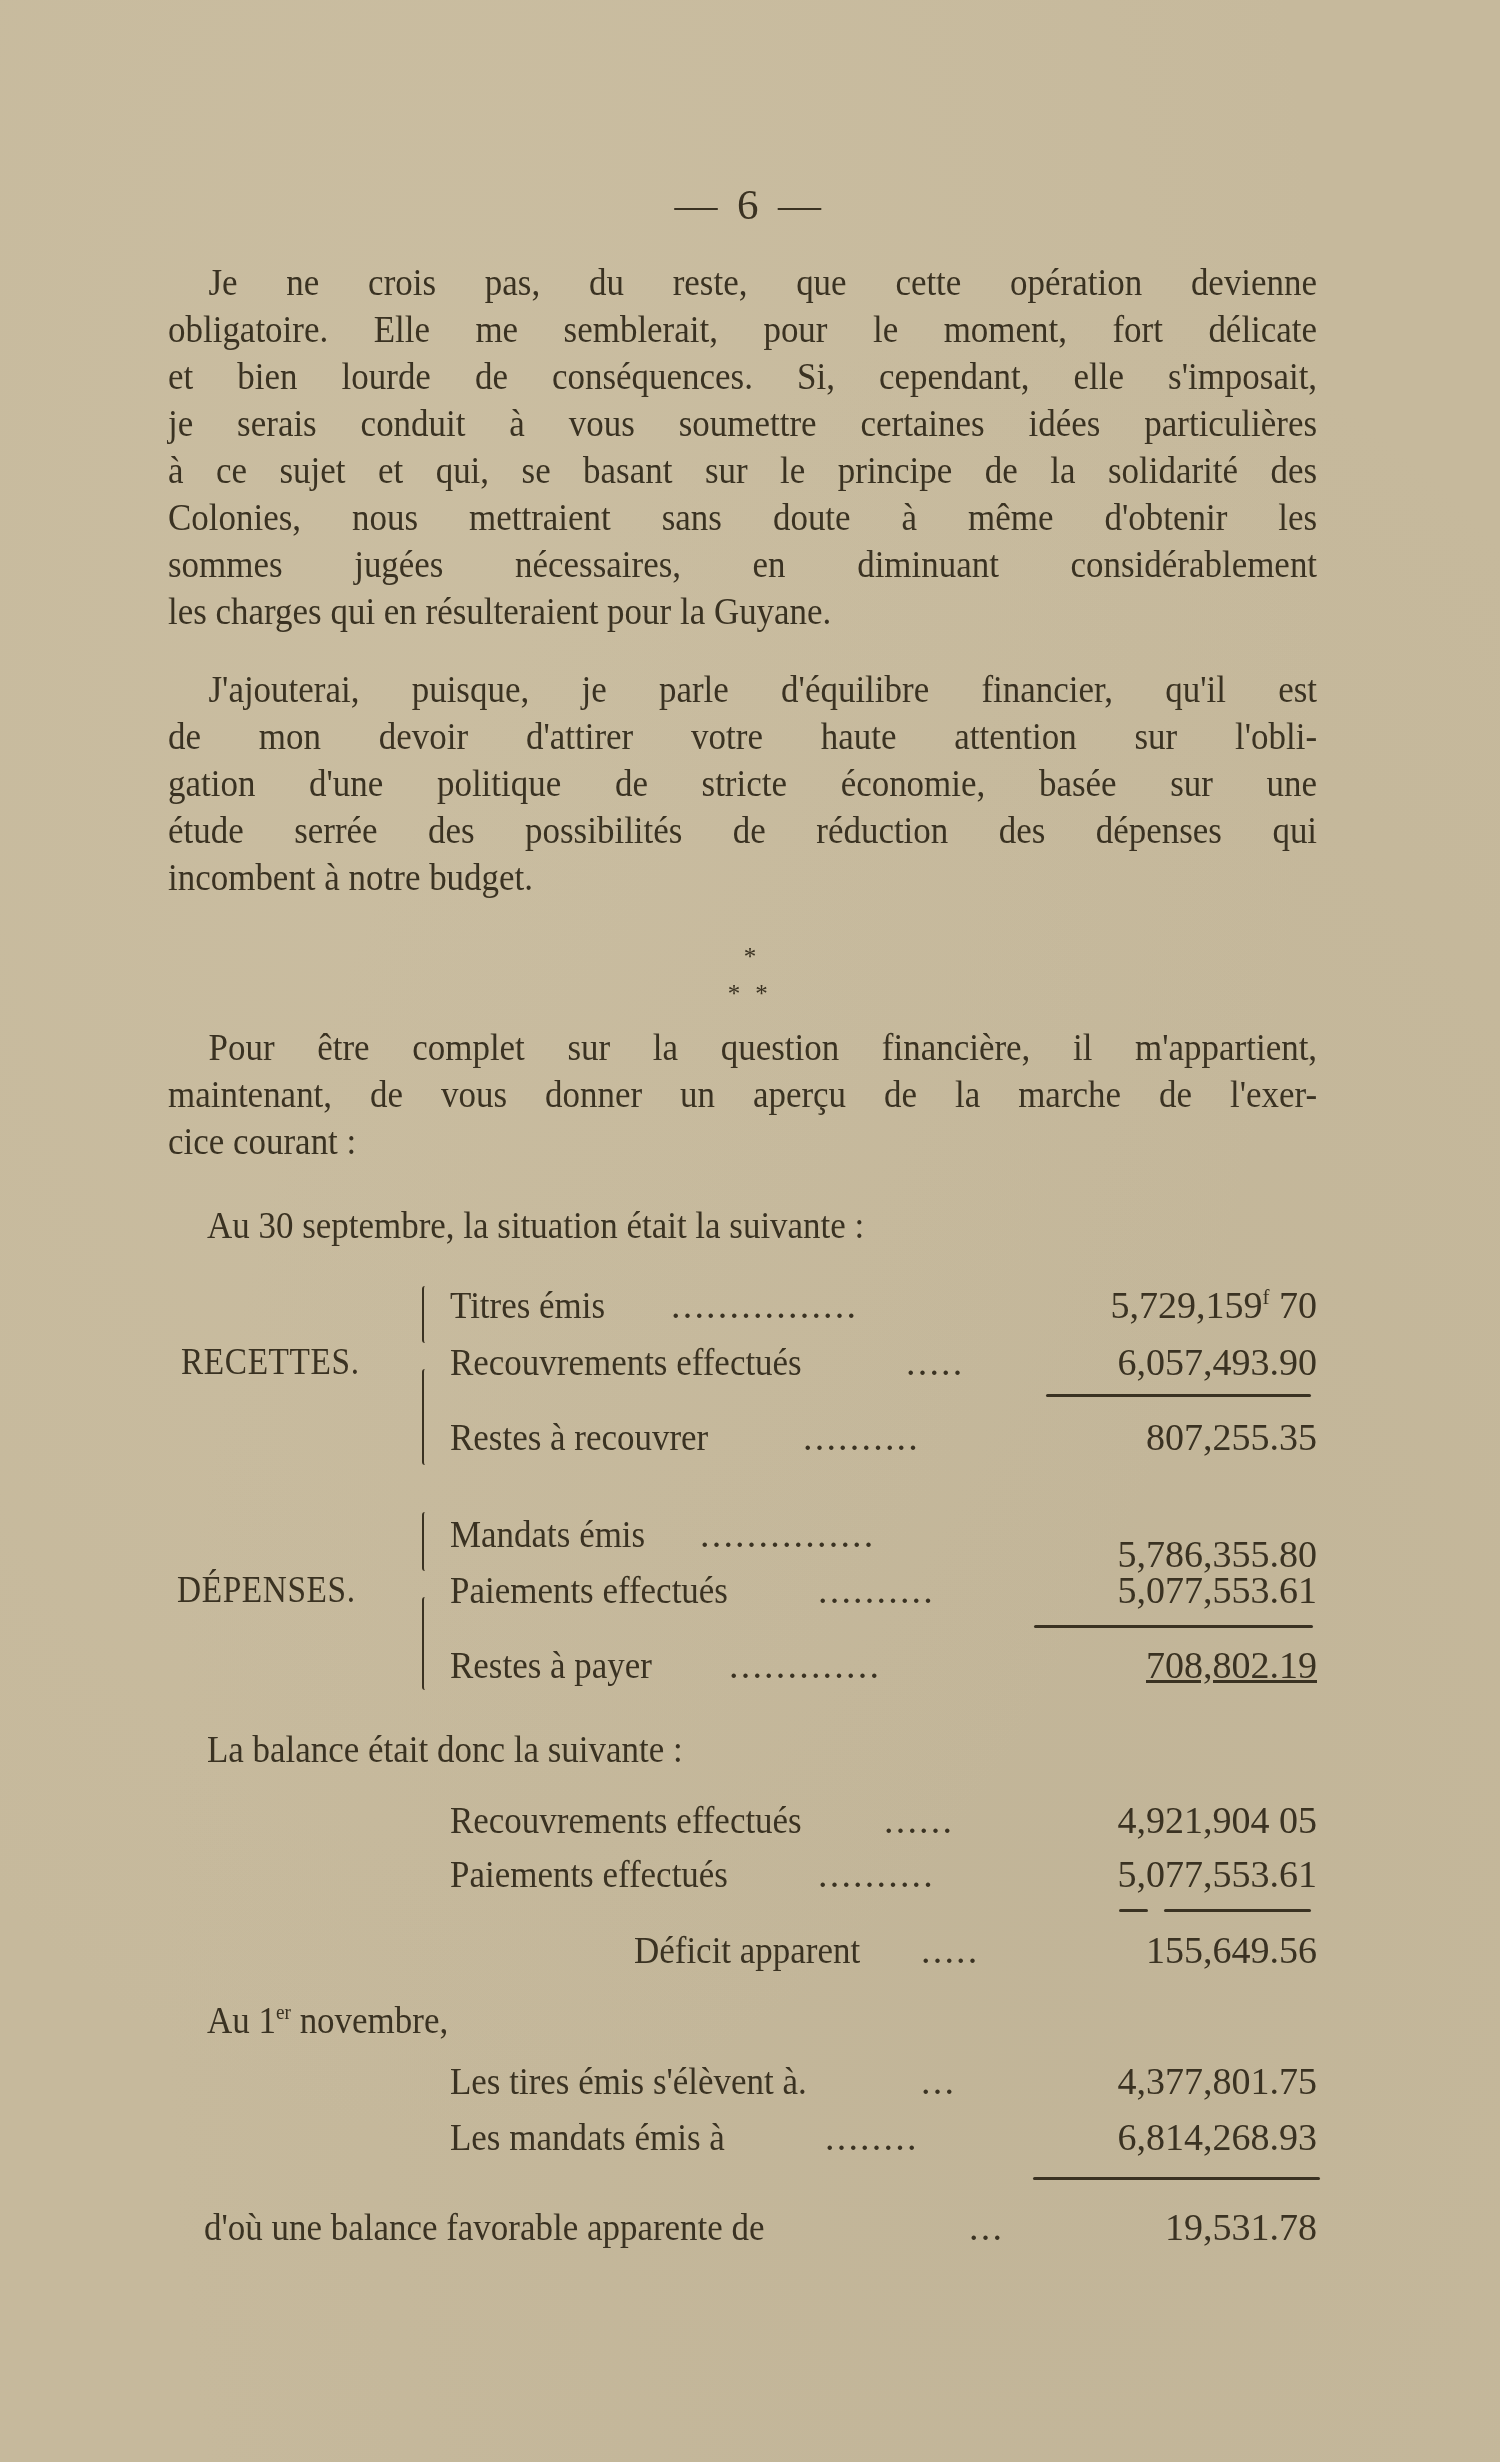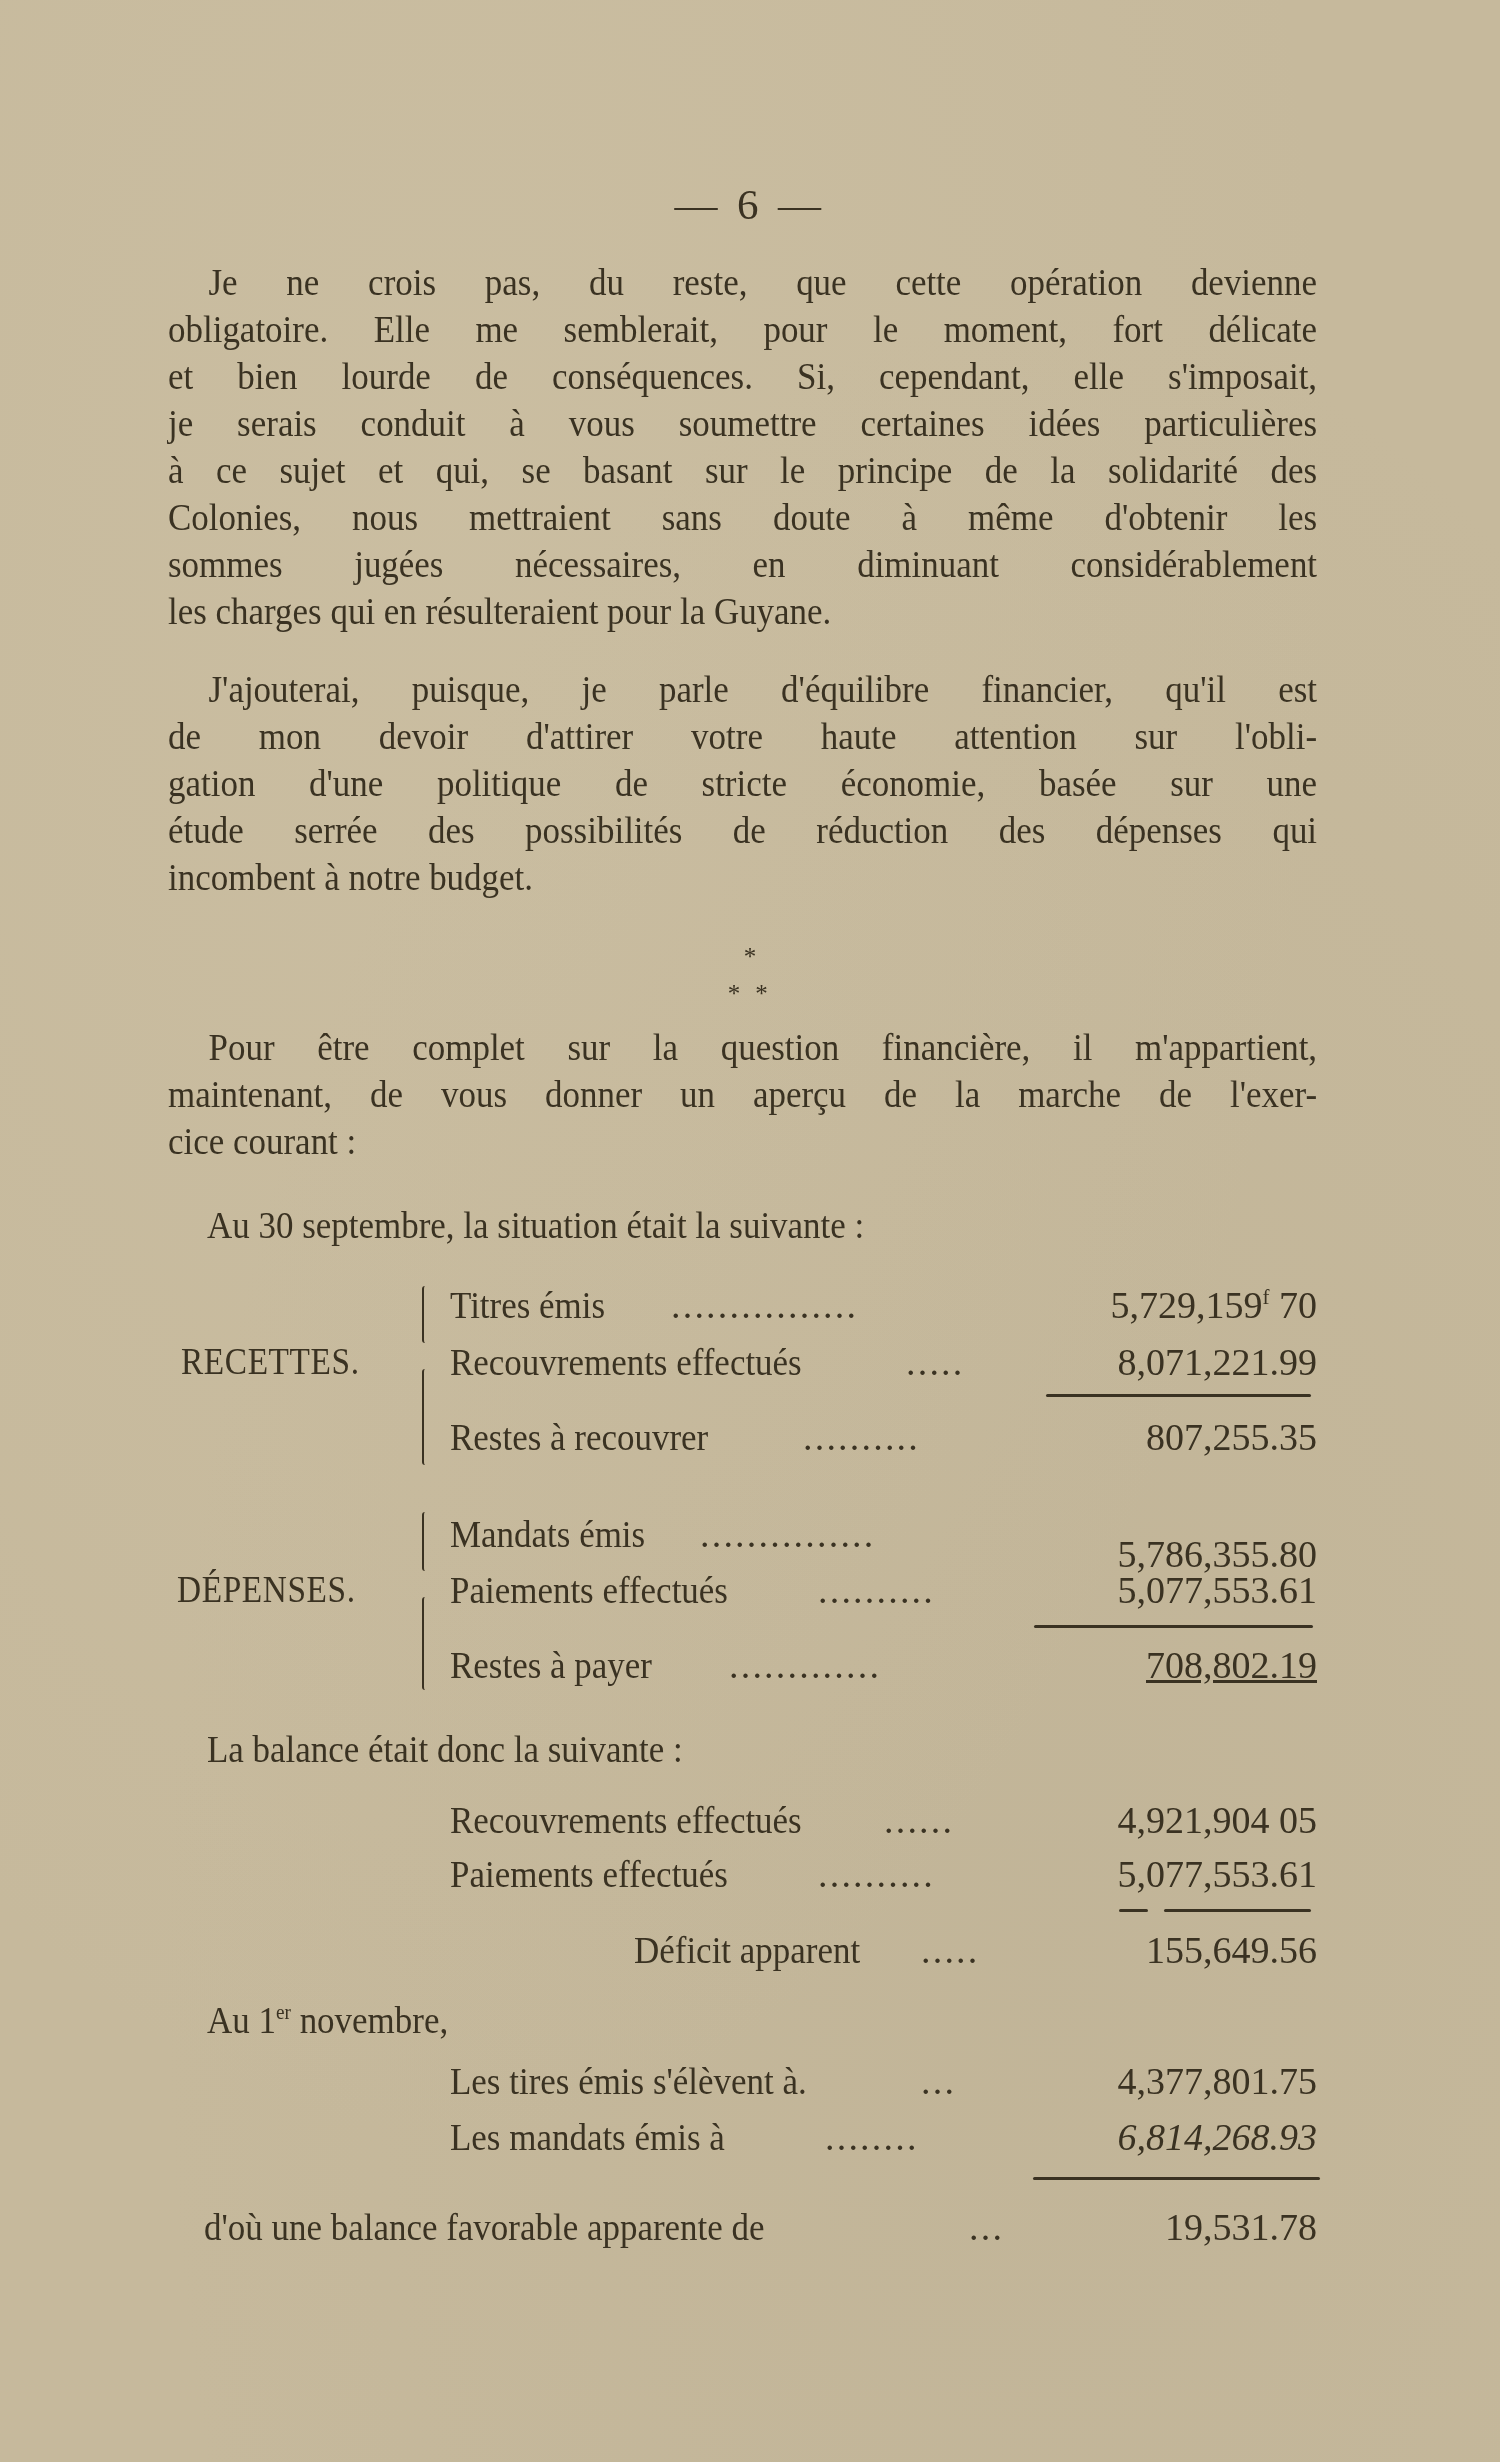--- a/index.html
+++ b/index.html
@@ -91,21 +91,21 @@
   <div class="row" style="left:450px; top:1283px; width:868px;">
     <span class="name">Titres émis</span>
     <span class="dots" style="left:221px;">................</span>
   </div>
   <div class="num" style="left:1052px; top:1283px; width:265px;"><span>5,729,159</span><sup>f</sup><span> 70</span></div>
 
   <div class="row" style="left:450px; top:1340px; width:868px;">
     <span class="name">Recouvrements effectués</span>
     <span class="dots" style="left:456px;">.....</span>
   </div>
-  <div class="num" style="left:1052px; top:1340px; width:265px;">8,071,221.99</div>
+  <div class="num" style="left:1052px; top:1340px; width:265px;">6,057,493.90</div>
 
   <div class="rule" style="left:1046px; top:1394px; width:265px;"></div>
 
   <div class="row" style="left:450px; top:1415px; width:868px;">
     <span class="name">Restes à recouvrer</span>
     <span class="dots" style="left:353px;">..........</span>
   </div>
   <div class="num" style="left:1052px; top:1415px; width:265px;">807,255.35</div>
 
   <div class="lbl" style="left:177px; top:1568px;">DÉPENSES.</div>
@@ -160,21 +160,21 @@
   <div class="row" style="left:450px; top:2059px; width:868px;">
     <span class="name">Les tires émis s'élèvent à.</span>
     <span class="dots" style="left:471px;"> ...</span>
   </div>
   <div class="num" style="left:1052px; top:2059px; width:265px;">4,377,801.75</div>
 
   <div class="row" style="left:450px; top:2115px; width:868px;">
     <span class="name">Les mandats émis à</span>
     <span class="dots" style="left:375px;">........</span>
   </div>
-  <div class="num" style="left:1052px; top:2115px; width:265px;font-style:italic;">6,814,268.93</div>
+  <div class="num" style="left:1052px; top:2115px; width:265px;">6,814,268.93</div>
 
   <div class="rule" style="left:1033px; top:2177px; width:287px;"></div>
 
   <div class="row" style="left:204px; top:2205px; width:1114px;">
     <span class="name">d'où une balance favorable apparente de</span>
     <span class="dots" style="left:765px;">...</span>
   </div>
   <div class="num" style="left:1052px; top:2205px; width:265px;">19,531.78</div>
 
 </div>

